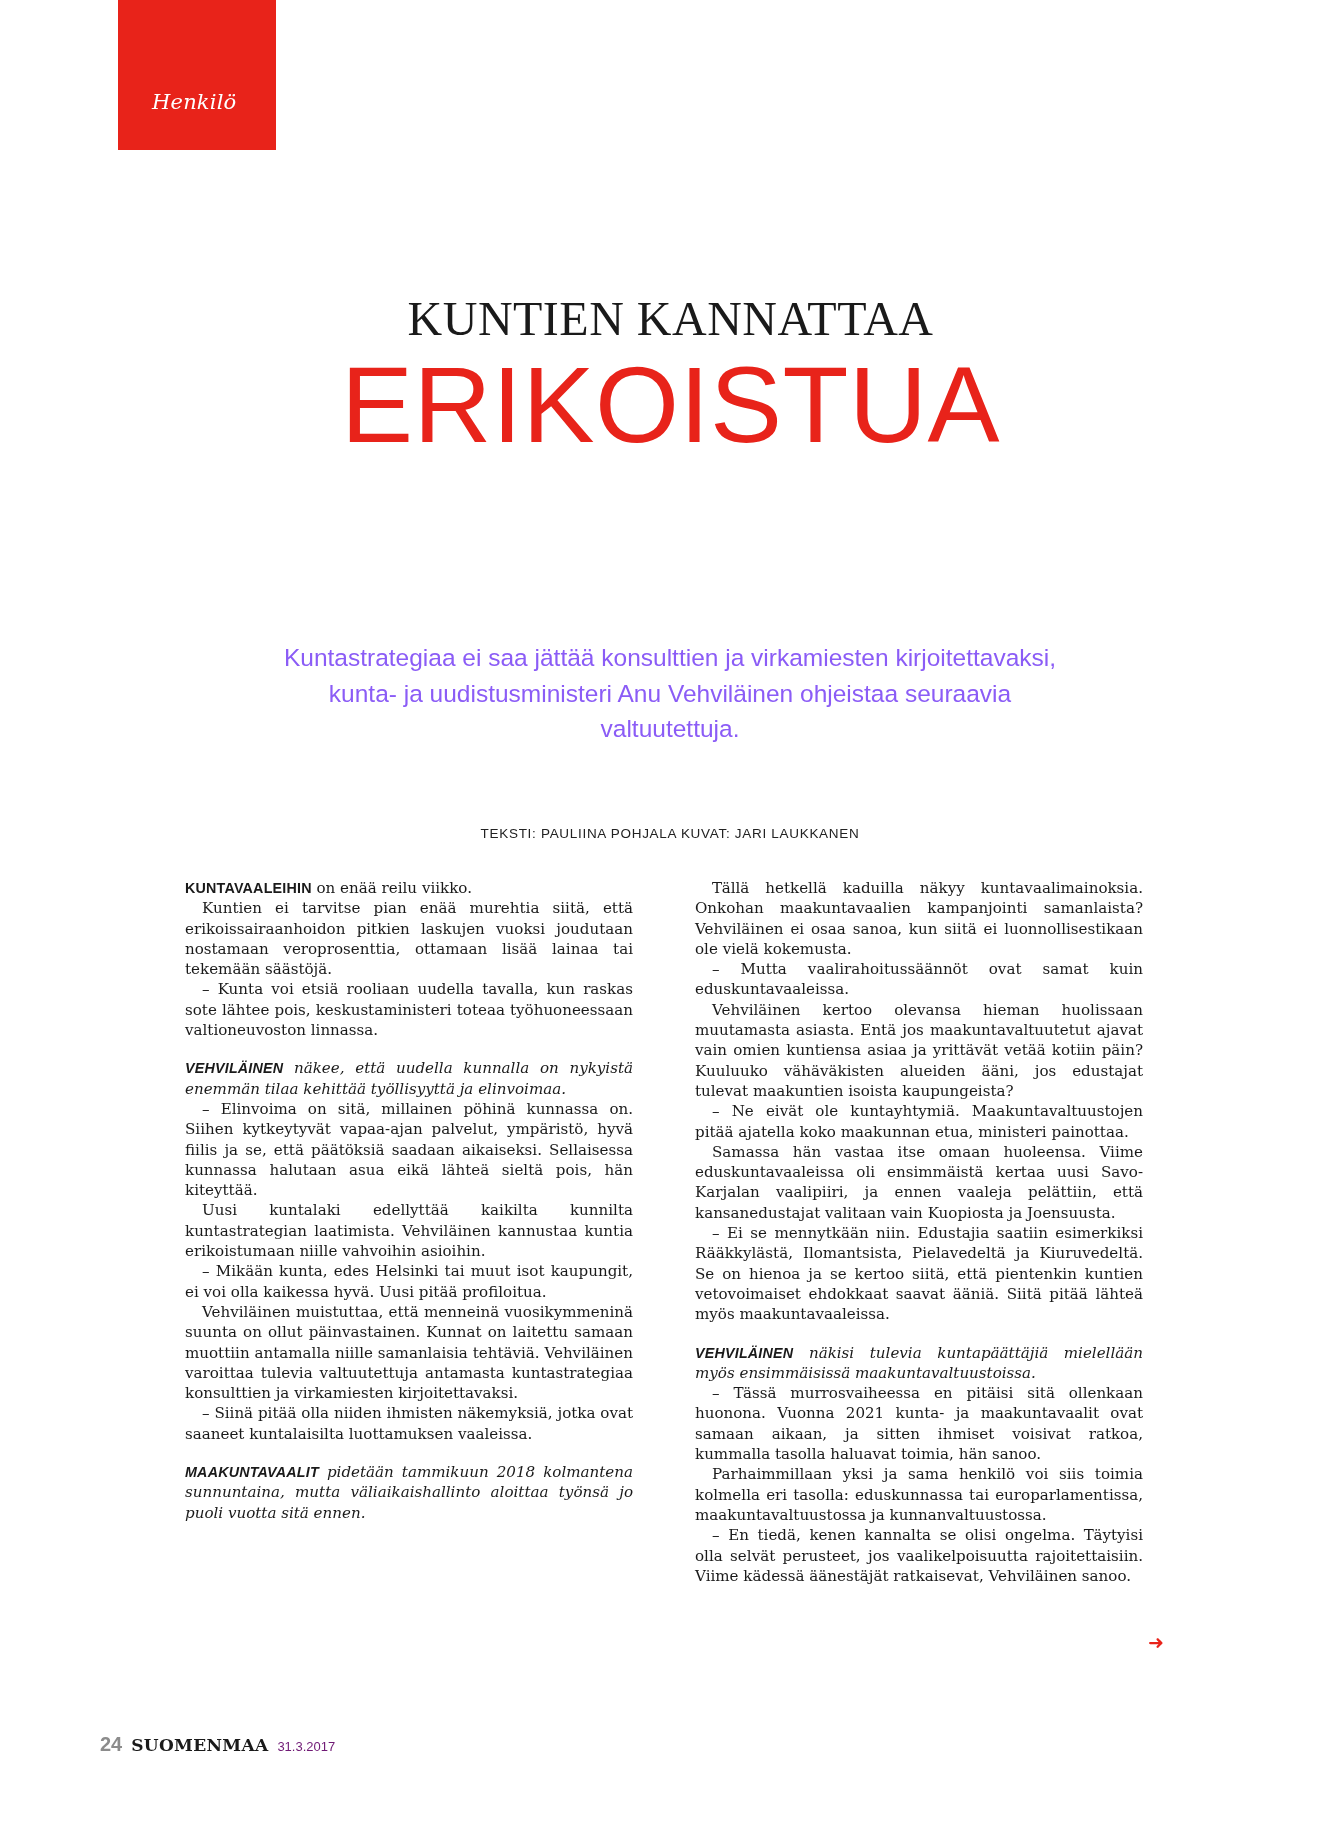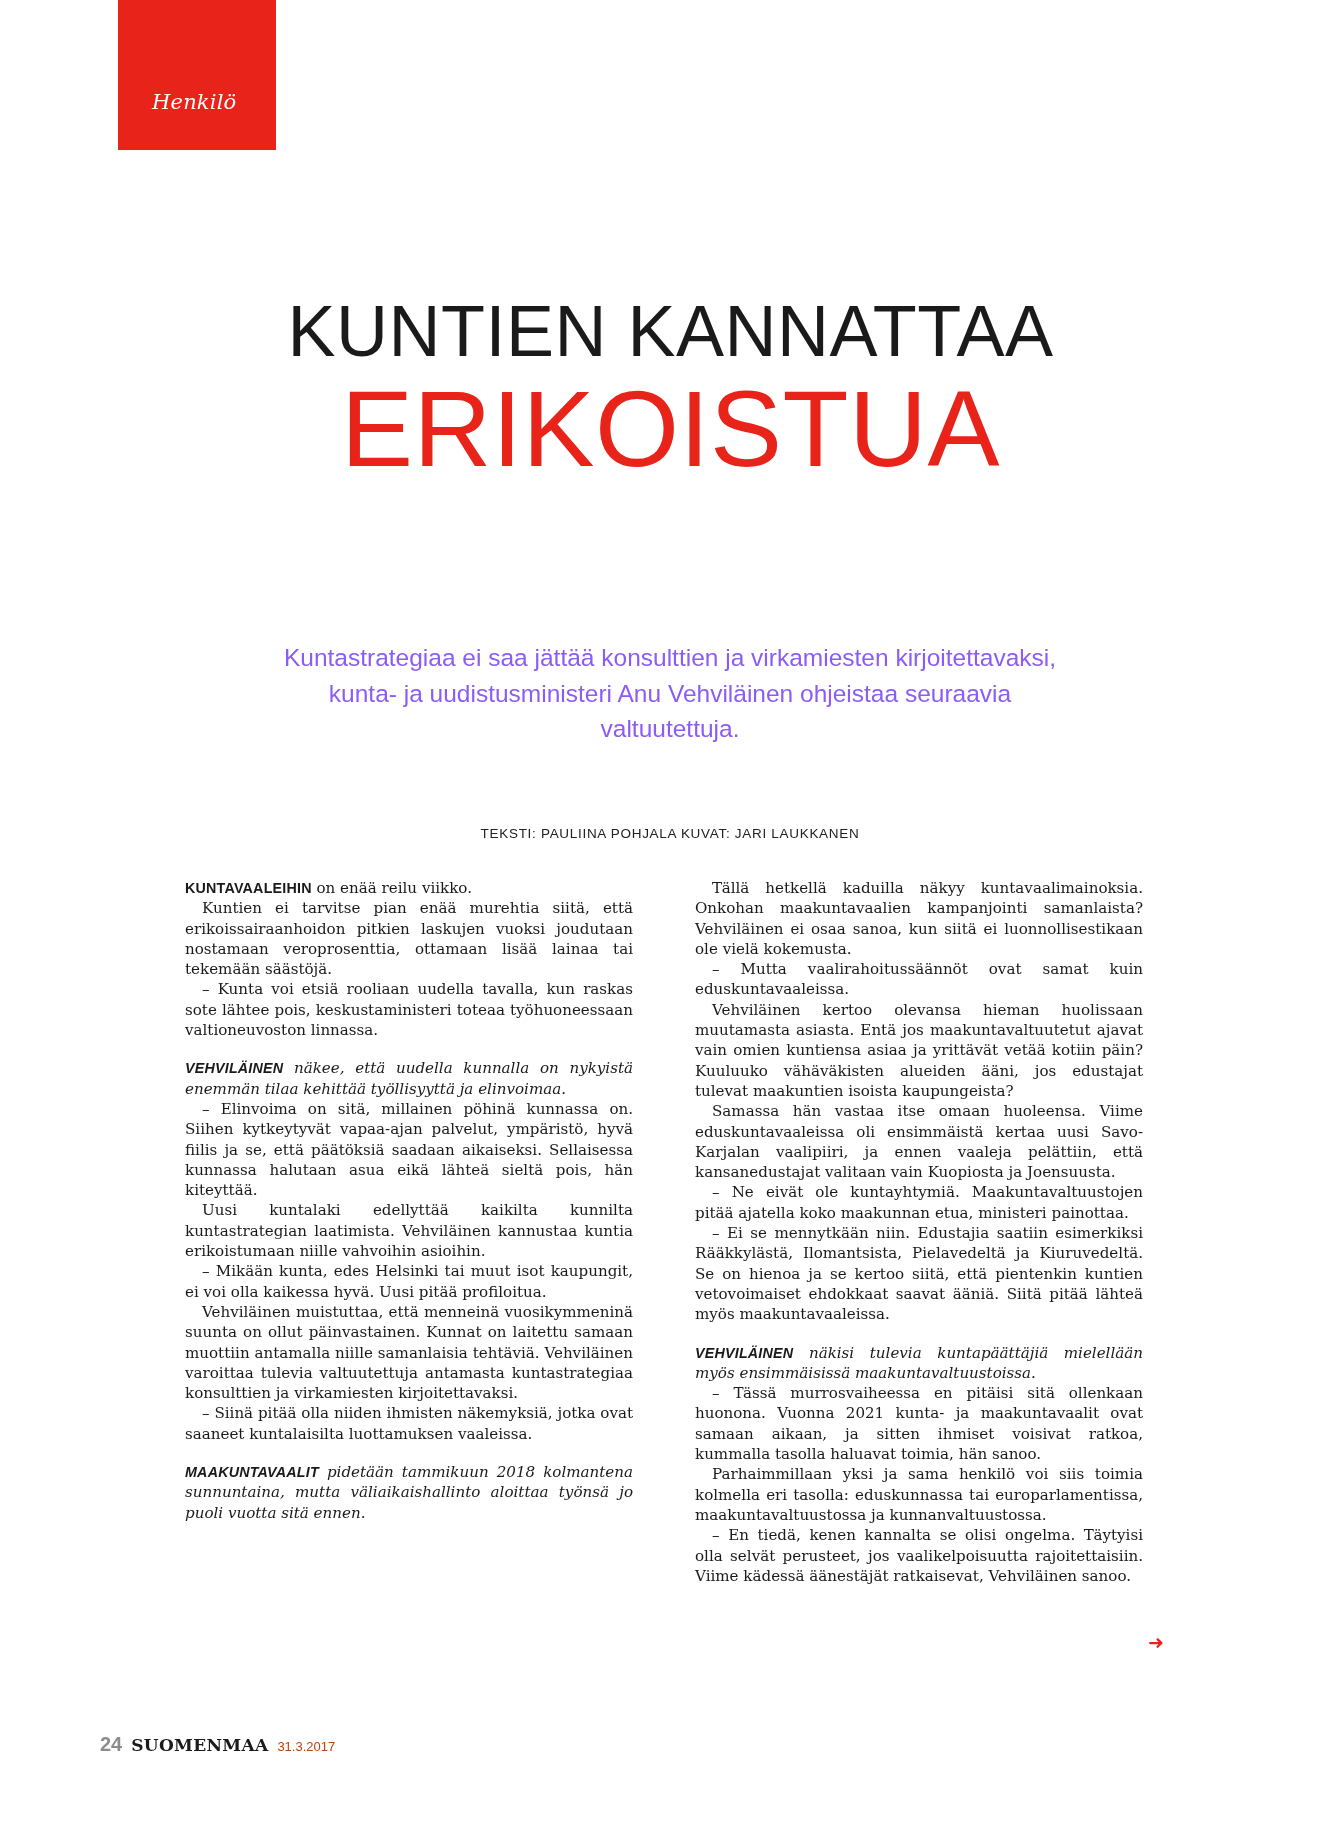--- a/index.html
+++ b/index.html
@@ -40,22 +40,22 @@
   }
   
   .headline-wrap {
     position: absolute;
     left: 118px;
     top: 295px;
     width: 1105px;
     text-align: center;
   }
   .headline-1 {
-    font-family: Liberation Sans, sans-serif;
-    font-size: 72px;
+    font-family: Liberation Serif, serif;
+    font-size: 48px;
     font-weight: 300;
     letter-spacing: 0.5px;
     color: #1a1a1a;
     line-height: 1.02;
     white-space: nowrap;
   }
   .headline-2 {
     font-family: "Liberation Sans", sans-serif;
     font-size: 108px;
     font-weight: 400;
@@ -162,21 +162,21 @@
   .footer-brand {
     font-family: "DejaVu Serif", serif;
     font-size: 17px;
     font-weight: 700;
     letter-spacing: 0.3px;
     color: #1a1a1a;
   }
   .footer-date {
     font-family: "Liberation Sans", sans-serif;
     font-size: 13px;
-    color: #c2410c;
+    color: #701a75;
   }
 </style>
 </head>
 <body>
 
 <div class="page">
 
   <div class="tag-box"></div>
   <div class="tag-label">Henkilö</div>
 
@@ -199,22 +199,22 @@
         <p>Uusi kuntalaki edellyttää kaikilta kunnilta kuntastrategian laatimista. Vehviläinen kannustaa kuntia erikoistumaan niille vahvoihin asioihin.</p>
         <p>– Mikään kunta, edes Helsinki tai muut isot kaupungit, ei voi olla kaikessa hyvä. Uusi pitää profiloitua.</p>
         <p>Vehviläinen muistuttaa, että menneinä vuosikymmeninä suunta on ollut päinvastainen. Kunnat on laitettu samaan muottiin antamalla niille samanlaisia tehtäviä. Vehviläinen varoittaa tulevia valtuutettuja antamasta kuntastrategiaa konsulttien ja virkamiesten kirjoitettavaksi.</p>
         <p>– Siinä pitää olla niiden ihmisten näkemyksiä, jotka ovat saaneet kuntalaisilta luottamuksen vaaleissa.</p>
         <p class="noindent blockstart"><span class="lead">MAAKUNTAVAALIT</span> pidetään tammikuun 2018 kolmantena sunnuntaina, mutta väliaikaishallinto aloittaa työnsä jo puoli vuotta sitä ennen.</p>
       </div>
     <div class="col right">
         <p class="first">Tällä hetkellä kaduilla näkyy kuntavaalimainoksia. Onkohan maakuntavaalien kampanjointi samanlaista? Vehviläinen ei osaa sanoa, kun siitä ei luonnollisestikaan ole vielä kokemusta.</p>
         <p>– Mutta vaalirahoitussäännöt ovat samat kuin eduskuntavaaleissa.</p>
         <p>Vehviläinen kertoo olevansa hieman huolissaan muutamasta asiasta. Entä jos maakuntavaltuutetut ajavat vain omien kuntiensa asiaa ja yrittävät vetää kotiin päin? Kuuluuko vähäväkisten alueiden ääni, jos edustajat tulevat maakuntien isoista kaupungeista?</p>
+        <p>– Ne eivät ole kuntayhtymiä. Maakuntavaltuustojen pitää ajatella koko maakunnan etua, ministeri painottaa.</p>
         <p>Samassa hän vastaa itse omaan huoleensa. Viime eduskuntavaaleissa oli ensimmäistä kertaa uusi Savo-Karjalan vaalipiiri, ja ennen vaaleja pelättiin, että kansanedustajat valitaan vain Kuopiosta ja Joensuusta.</p>
-        <p>– Ne eivät ole kuntayhtymiä. Maakuntavaltuustojen pitää ajatella koko maakunnan etua, ministeri painottaa.</p>
         <p>– Ei se mennytkään niin. Edustajia saatiin esimerkiksi Rääkkylästä, Ilomantsista, Pielavedeltä ja Kiuruvedeltä. Se on hienoa ja se kertoo siitä, että pientenkin kuntien vetovoimaiset ehdokkaat saavat ääniä. Siitä pitää lähteä myös maakuntavaaleissa.</p>
         <p class="noindent blockstart"><span class="lead">VEHVILÄINEN</span> näkisi tulevia kuntapäättäjiä mielellään myös ensimmäisissä maakuntavaltuustoissa.</p>
         <p>– Tässä murrosvaiheessa en pitäisi sitä ollenkaan huonona. Vuonna 2021 kunta- ja maakuntavaalit ovat samaan aikaan, ja sitten ihmiset voisivat ratkoa, kummalla tasolla haluavat toimia, hän sanoo.</p>
         <p>Parhaimmillaan yksi ja sama henkilö voi siis toimia kolmella eri tasolla: eduskunnassa tai europarlamentissa, maakuntavaltuustossa ja kunnanvaltuustossa.</p>
         <p>– En tiedä, kenen kannalta se olisi ongelma. Täytyisi olla selvät perusteet, jos vaalikelpoisuutta rajoitettaisiin. Viime kädessä äänestäjät ratkaisevat, Vehviläinen sanoo.</p>
       </div>
   </div>
 
   <div class="arrow">➜</div>
 

